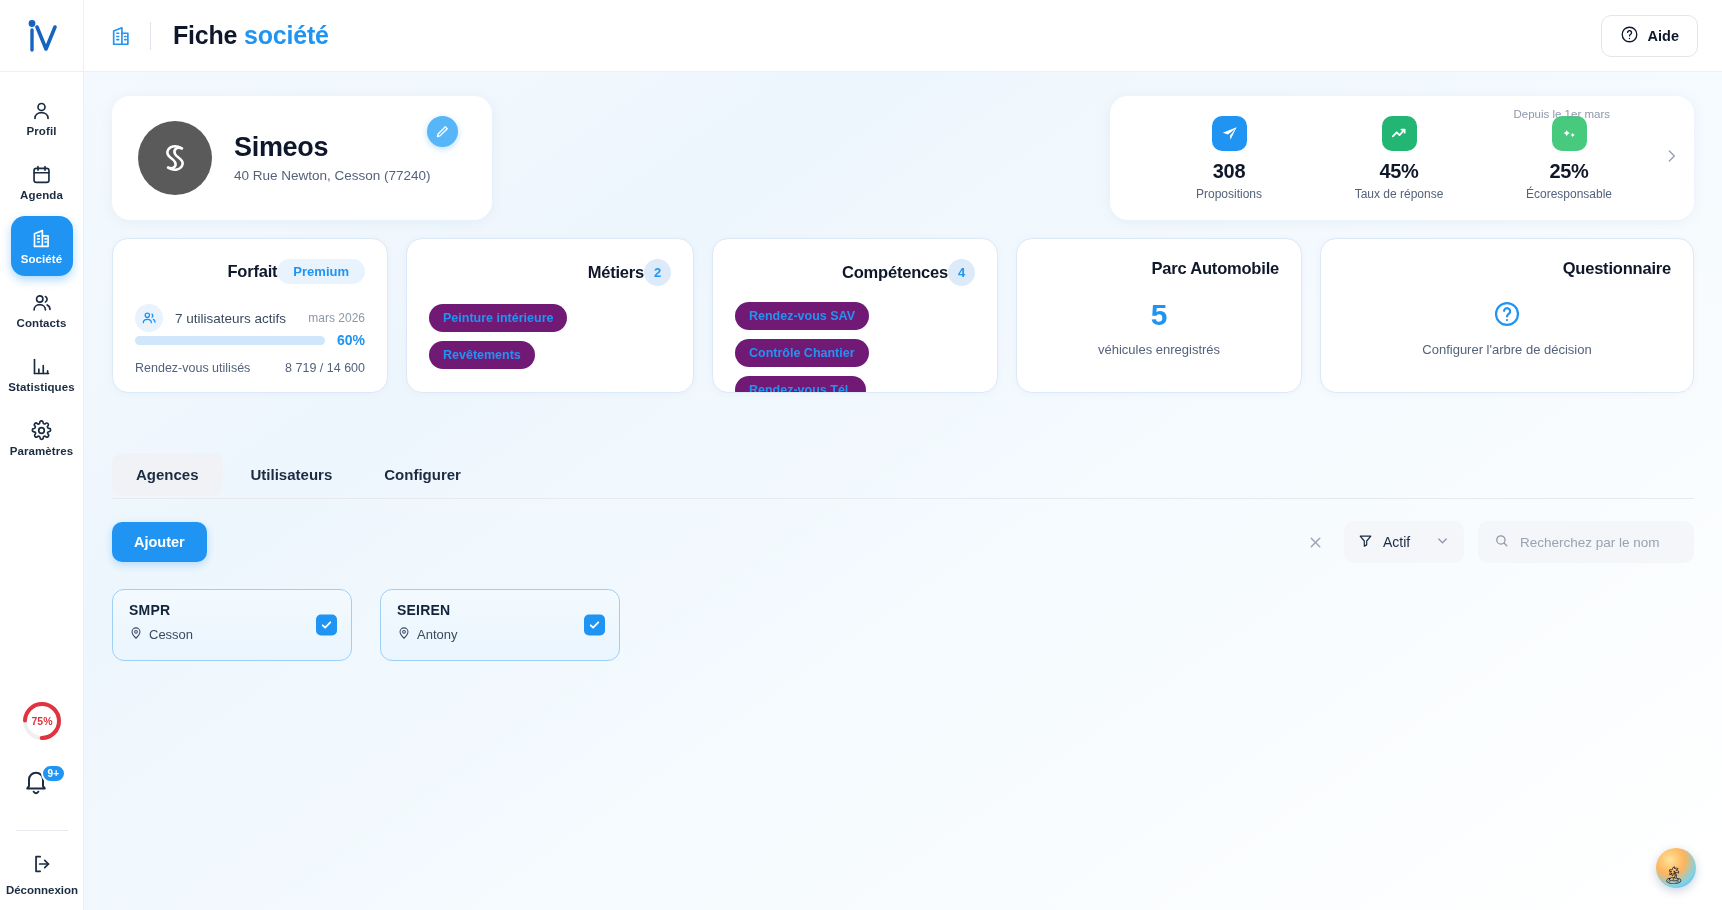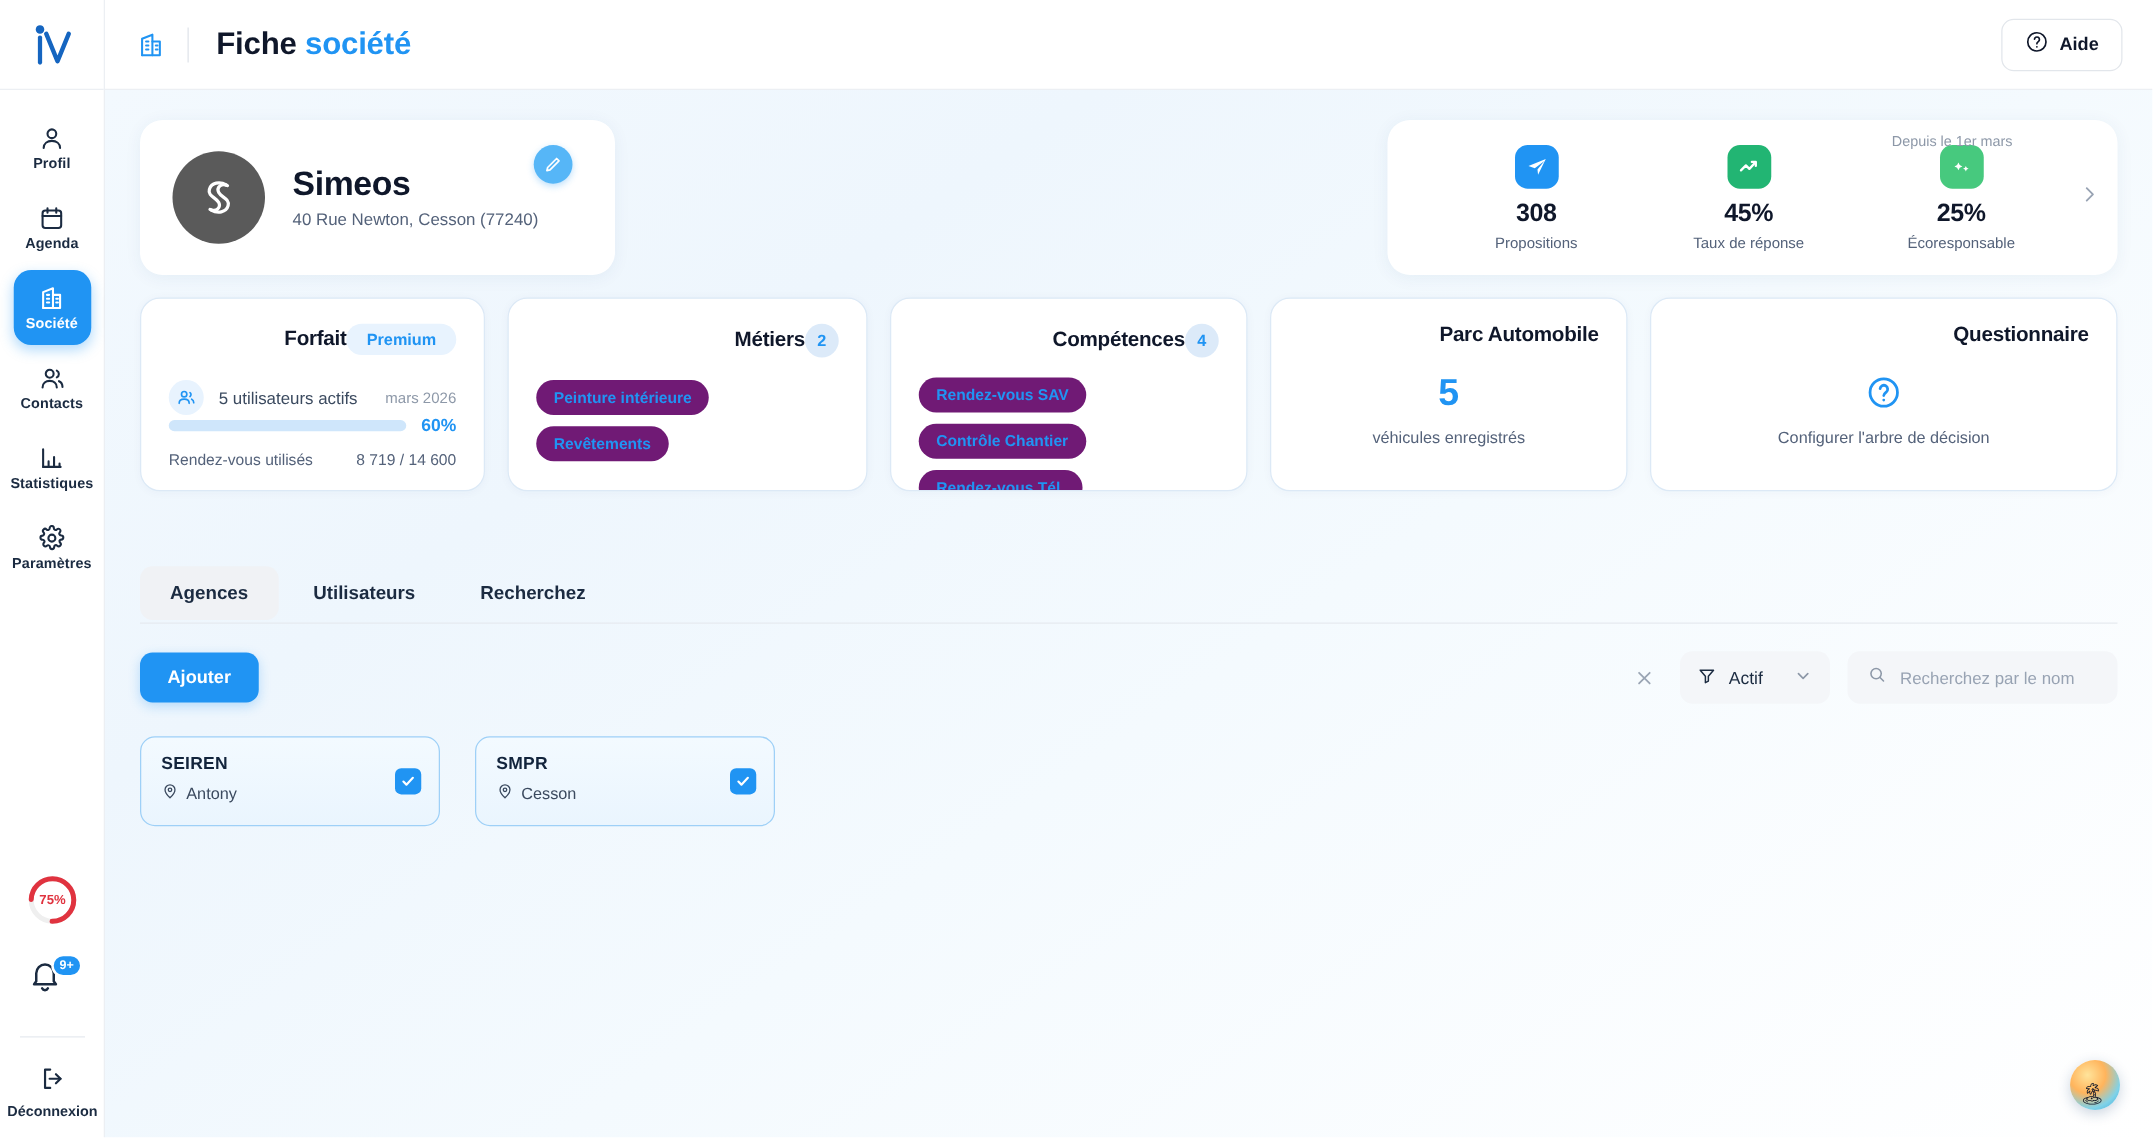--- a/index.html
+++ b/index.html
@@ -445,21 +445,21 @@
             <span class="badge-pill">Premium</span>
           </div>
           <div class="users-line">
             <span class="users-ico">
               <svg width="16" height="16" viewBox="0 0 24 24" fill="none" stroke="#2094f3" stroke-width="2" stroke-linecap="round">
                 <circle cx="9.5" cy="8" r="3.2"></circle>
                   <path d="M3.5 19c0-3.3 2.6-5 6-5s6 1.7 6 5"></path>
                 <path d="M16.5 6.2a2.8 2.8 0 010 4.6M18.5 14c1.6.8 2.5 2.2 2.5 4.2"></path>
               </svg>
             </span>
-            <span class="users-txt">5 utilisateurs actifs</span>
+            <span class="users-txt">7 utilisateurs actifs</span>
             <span class="users-date">mars 2026</span>
           </div>
           <div class="bar-line">
             <span class="bar">
               <span class="bar-fill" style="width:60%"></span>
             </span>
             <span class="bar-pct">60%</span>
           </div>
           <div class="foot-line">
             <span>Rendez-vous utilisés</span>
@@ -509,21 +509,21 @@
               <circle cx="12" cy="17.2" r=".95" fill="#2094f3" stroke="none"></circle>
             </svg>
           </div>
           <div class="quest-sub">Configurer l'arbre de décision</div>
         </section>
       </div>
 
       <div class="tabs">
         <div class="tab active">Agences</div>
         <div class="tab">Utilisateurs</div>
-        <div class="tab">Recherchez</div>
+        <div class="tab">Configurer</div>
       </div>
       <div class="tabs-rule"></div>
 
       <div class="toolbar">
         <button class="btn-primary">Ajouter</button>
         <div class="toolbar-right">
           <span class="clear-x">
             <svg width="17" height="17" viewBox="0 0 24 24" fill="none" stroke="currentColor" stroke-width="2" stroke-linecap="round">
               <path d="M6 6l12 12M18 6L6 18"></path>
             </svg>
@@ -548,54 +548,54 @@
                   <path d="M16 16l4.5 4.5"></path>
               </svg>
             </span>
             <input type="text" value="" placeholder="Recherchez par le nom" style="">
           </label>
         </div>
       </div>
 
       <div class="agency-row">
         <div class="agency-card">
+          <div class="agency-name">SMPR</div>
+          <div class="agency-loc">
+            <span>
+              <svg width="14" height="14" viewBox="0 0 24 24" fill="none" stroke="#3b4a5f" stroke-width="1.8" stroke-linecap="round" stroke-linejoin="round">
+                <path d="M12 21s6.8-6.2 6.8-11A6.8 6.8 0 005.2 10c0 4.8 6.8 11 6.8 11z"></path>
+                <circle cx="12" cy="10" r="2.4"></circle>
+              </svg>
+            </span>
+            <span>Cesson</span>
+          </div>
+          <span class="agency-check">
+            <svg width="13" height="13" viewBox="0 0 24 24" fill="none" stroke="#ffffff" stroke-width="3.2" stroke-linecap="round" stroke-linejoin="round">
+              <path d="M5 12.5l4.5 4.5L19 7"></path>
+            </svg>
+          </span>
+        </div>
+
+        <div class="agency-card">
           <div class="agency-name">SEIREN</div>
           <div class="agency-loc">
             <span>
               <svg width="14" height="14" viewBox="0 0 24 24" fill="none" stroke="#3b4a5f" stroke-width="1.8" stroke-linecap="round" stroke-linejoin="round">
                 <path d="M12 21s6.8-6.2 6.8-11A6.8 6.8 0 005.2 10c0 4.8 6.8 11 6.8 11z"></path>
                 <circle cx="12" cy="10" r="2.4"></circle>
               </svg>
             </span>
             <span>Antony</span>
           </div>
           <span class="agency-check">
             <svg width="13" height="13" viewBox="0 0 24 24" fill="none" stroke="#ffffff" stroke-width="3.2" stroke-linecap="round" stroke-linejoin="round">
               <path d="M5 12.5l4.5 4.5L19 7"></path>
             </svg>
           </span>
         </div>
-
-        <div class="agency-card">
-          <div class="agency-name">SMPR</div>
-          <div class="agency-loc">
-            <span>
-              <svg width="14" height="14" viewBox="0 0 24 24" fill="none" stroke="#3b4a5f" stroke-width="1.8" stroke-linecap="round" stroke-linejoin="round">
-                <path d="M12 21s6.8-6.2 6.8-11A6.8 6.8 0 005.2 10c0 4.8 6.8 11 6.8 11z"></path>
-                <circle cx="12" cy="10" r="2.4"></circle>
-              </svg>
-            </span>
-            <span>Cesson</span>
-          </div>
-          <span class="agency-check">
-            <svg width="13" height="13" viewBox="0 0 24 24" fill="none" stroke="#ffffff" stroke-width="3.2" stroke-linecap="round" stroke-linejoin="round">
-              <path d="M5 12.5l4.5 4.5L19 7"></path>
-            </svg>
-          </span>
-        </div>
       </div>
 
       <div class="fab-widget">
         <span class="palm">🏝</span>
       </div>
 
     </div>
   </div>
 </div>
 

